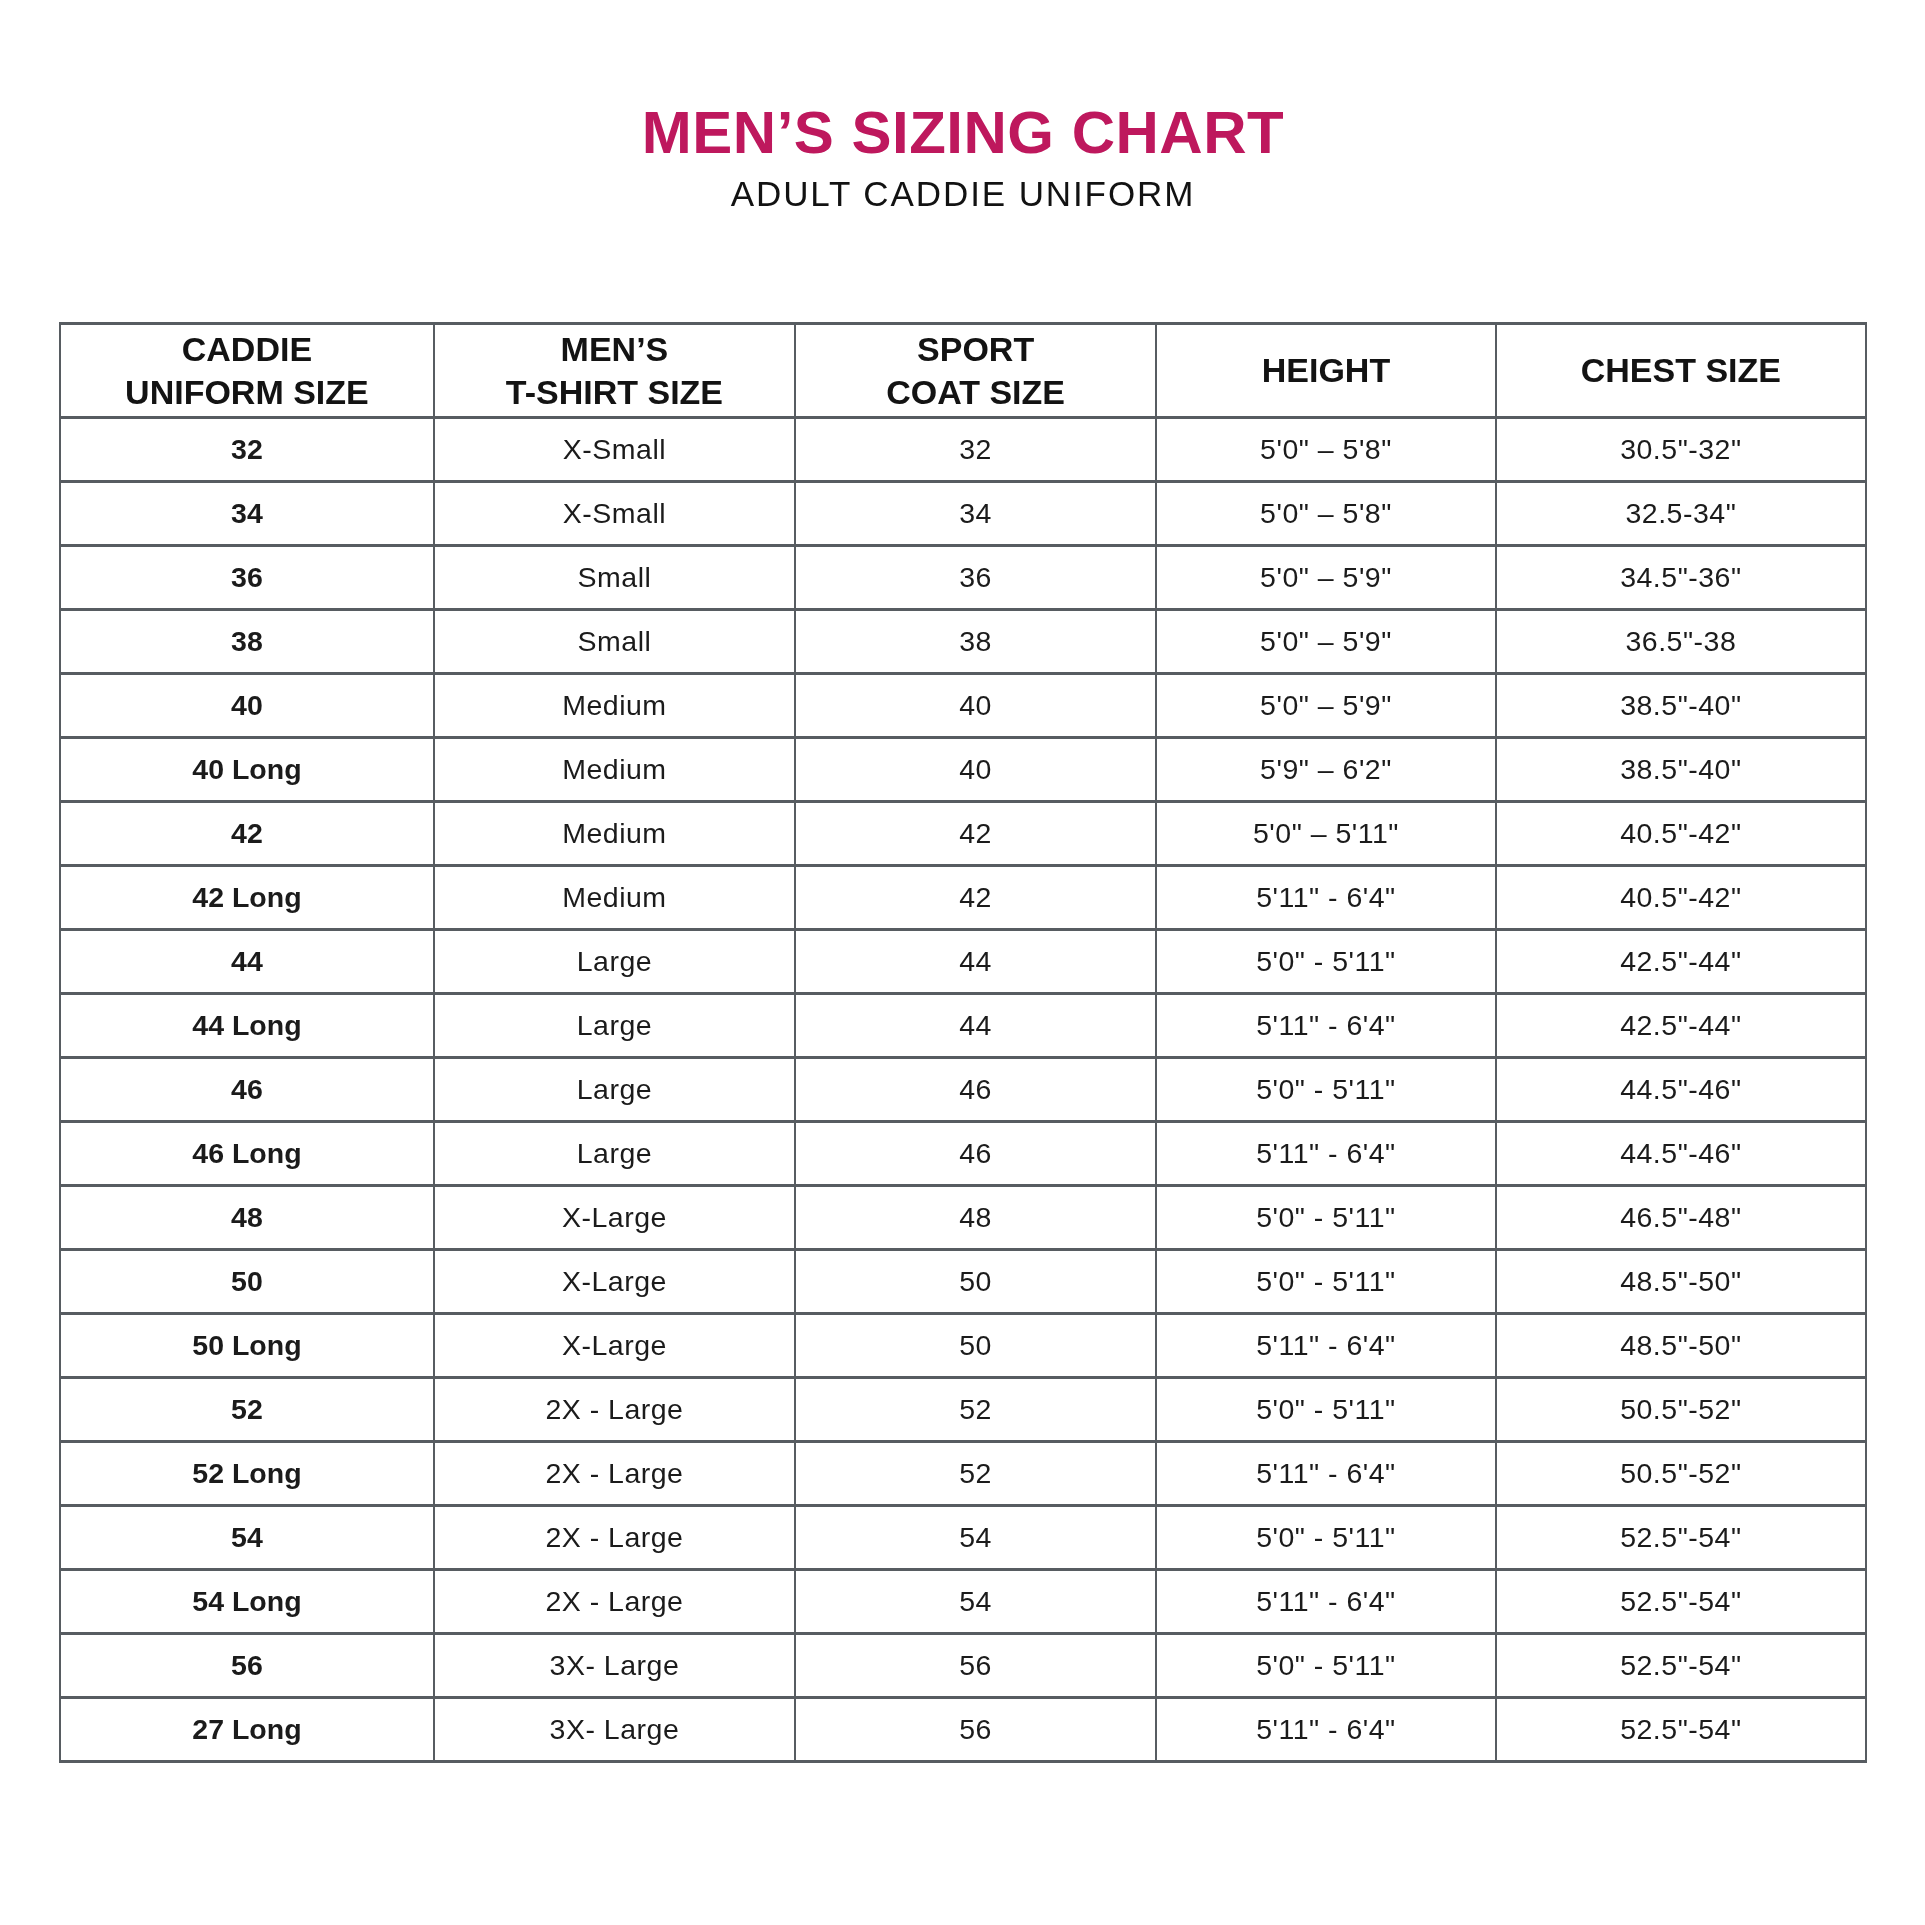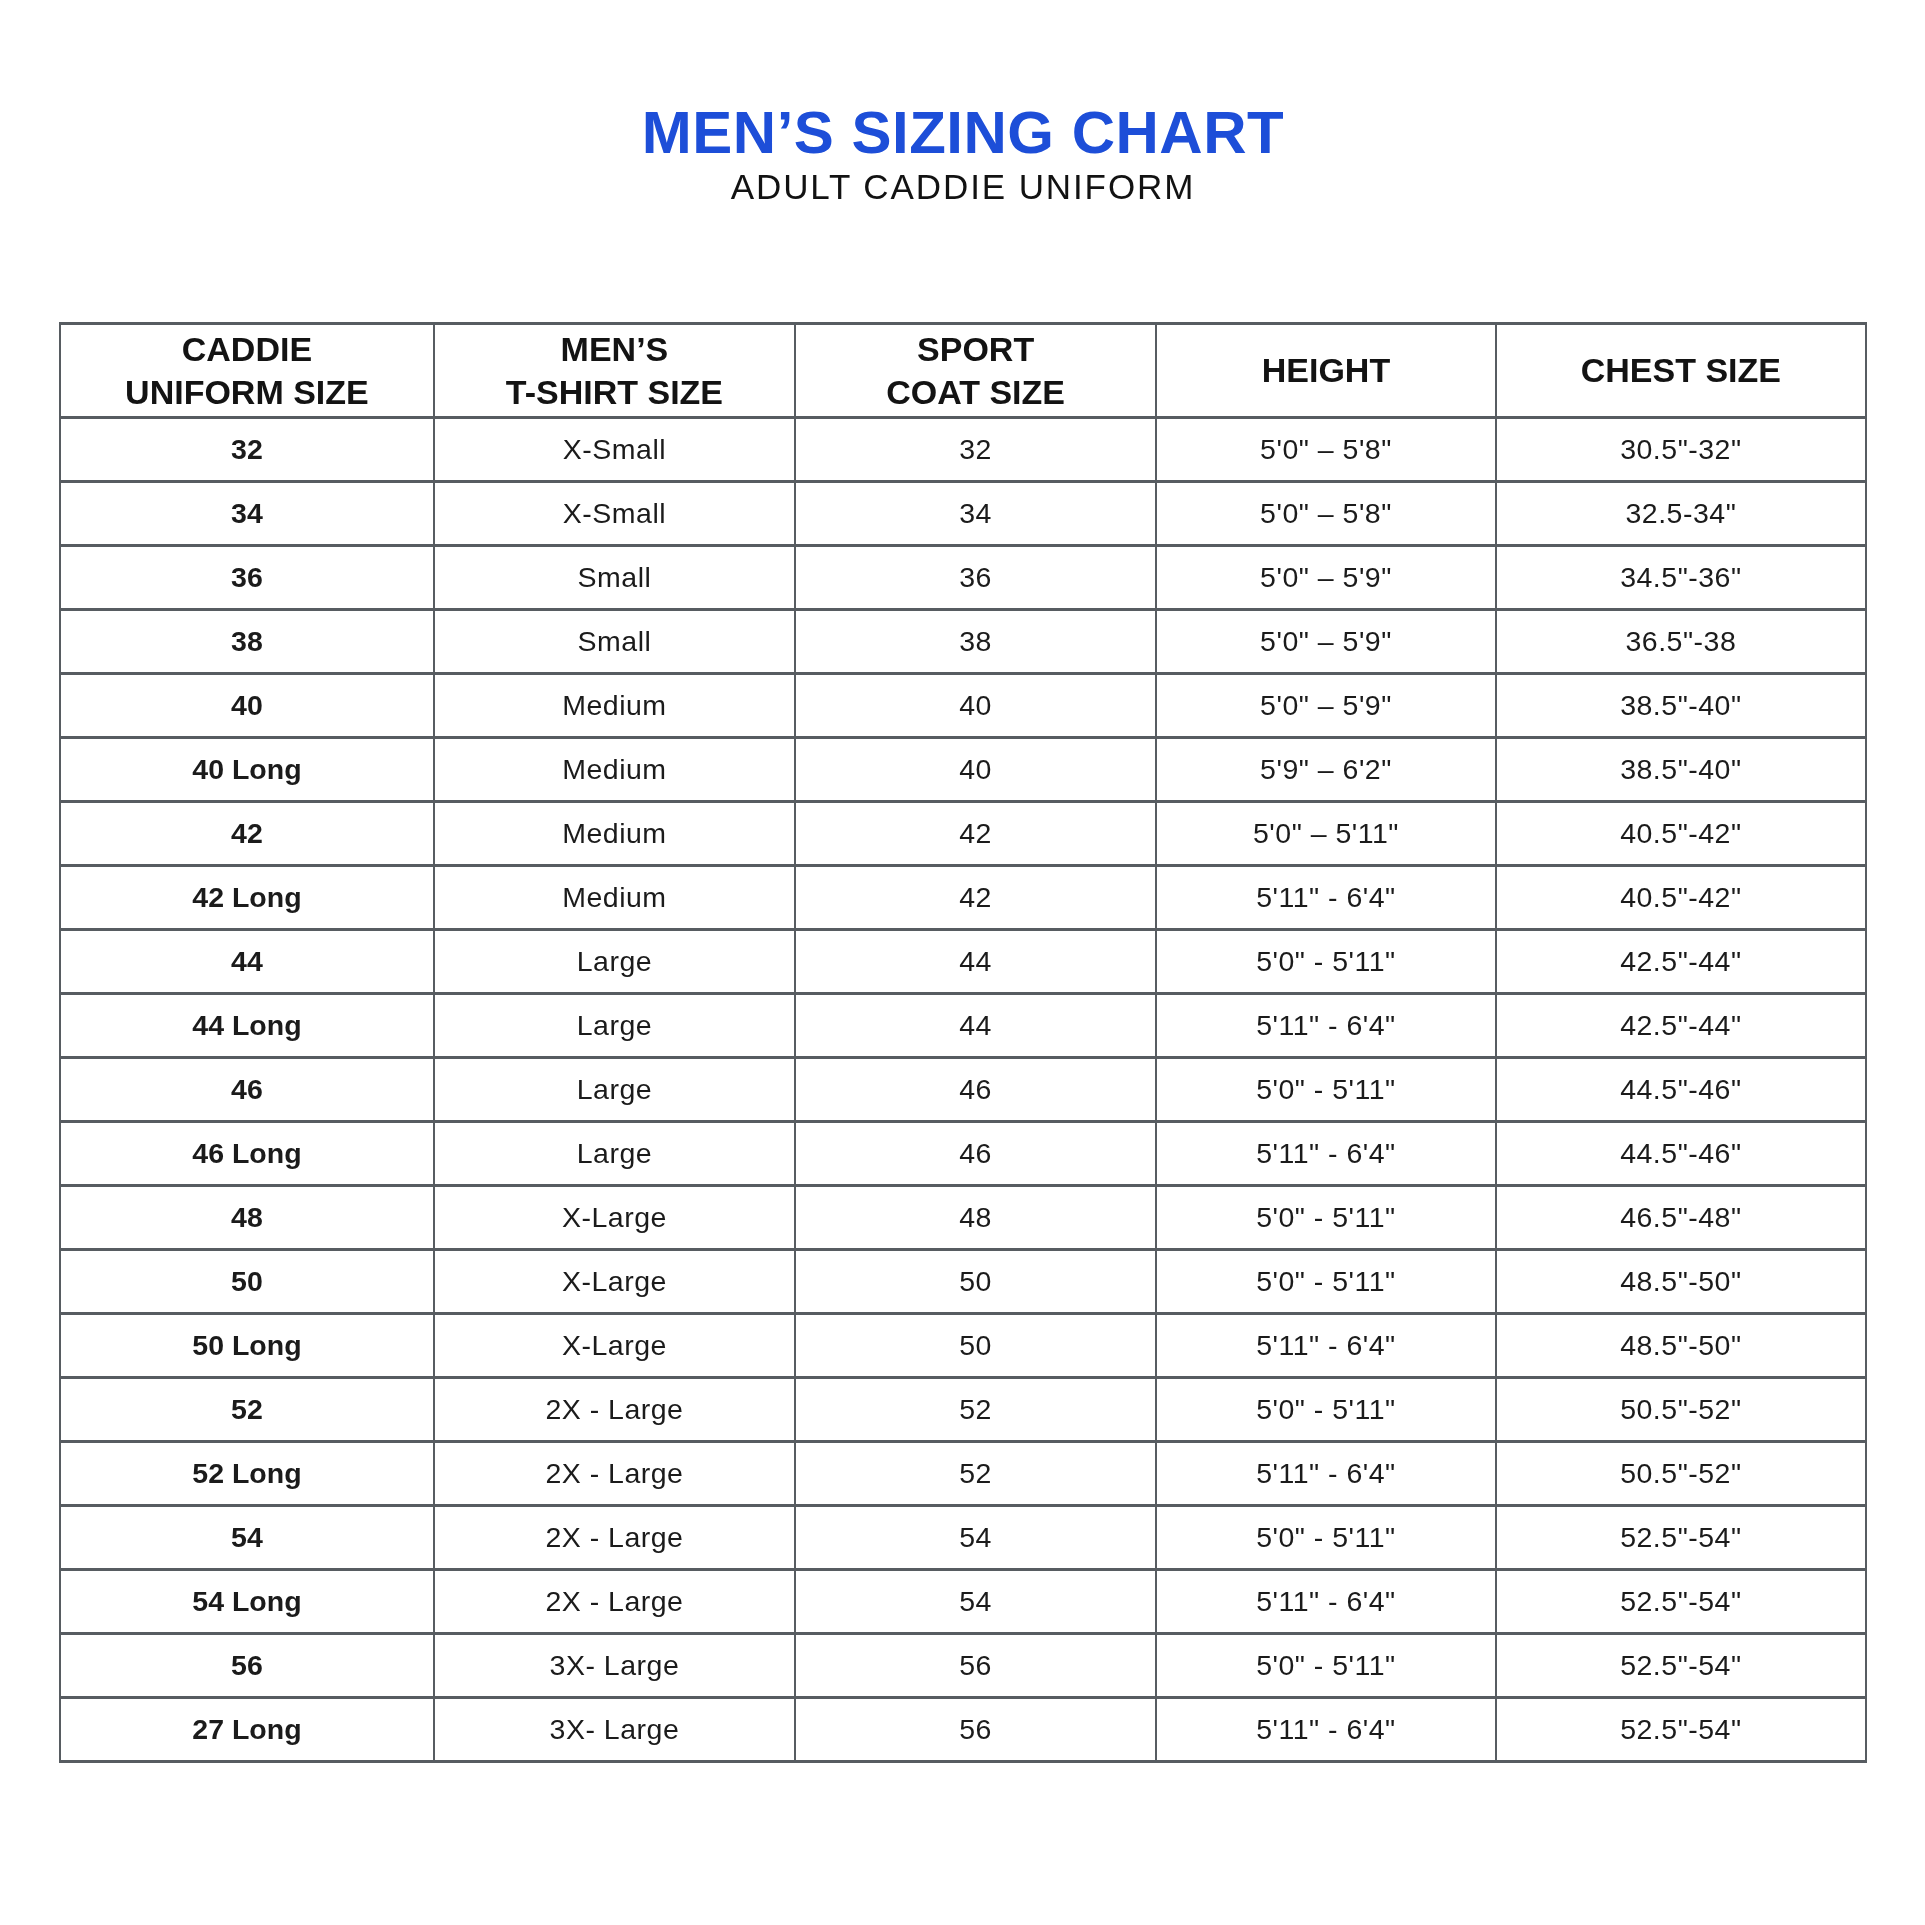--- a/index.html
+++ b/index.html
@@ -13,30 +13,30 @@
     overflow: hidden;
   }
   .page-header {
     text-align: center;
     padding-top: 101px;
   }
   .page-title {
     font-size: 60px;
     font-weight: bold;
     letter-spacing: 0.5px;
-    color: #1d4ed8;
+    color: #be185d;
     line-height: 1.05;
     margin: 0;
   }
   .page-subtitle {
     font-size: 35px;
     font-weight: normal;
     letter-spacing: 1.9px;
     color: #121212;
-    margin: 3px 0 0 0;
+    margin: 10px 0 0 0;
   }
   table.size-table {
     position: absolute;
     left: 59px;
     top: 322px;
     width: 1808px;
     border-collapse: collapse;
     table-layout: fixed;
     padding-left: 8px;
   }

